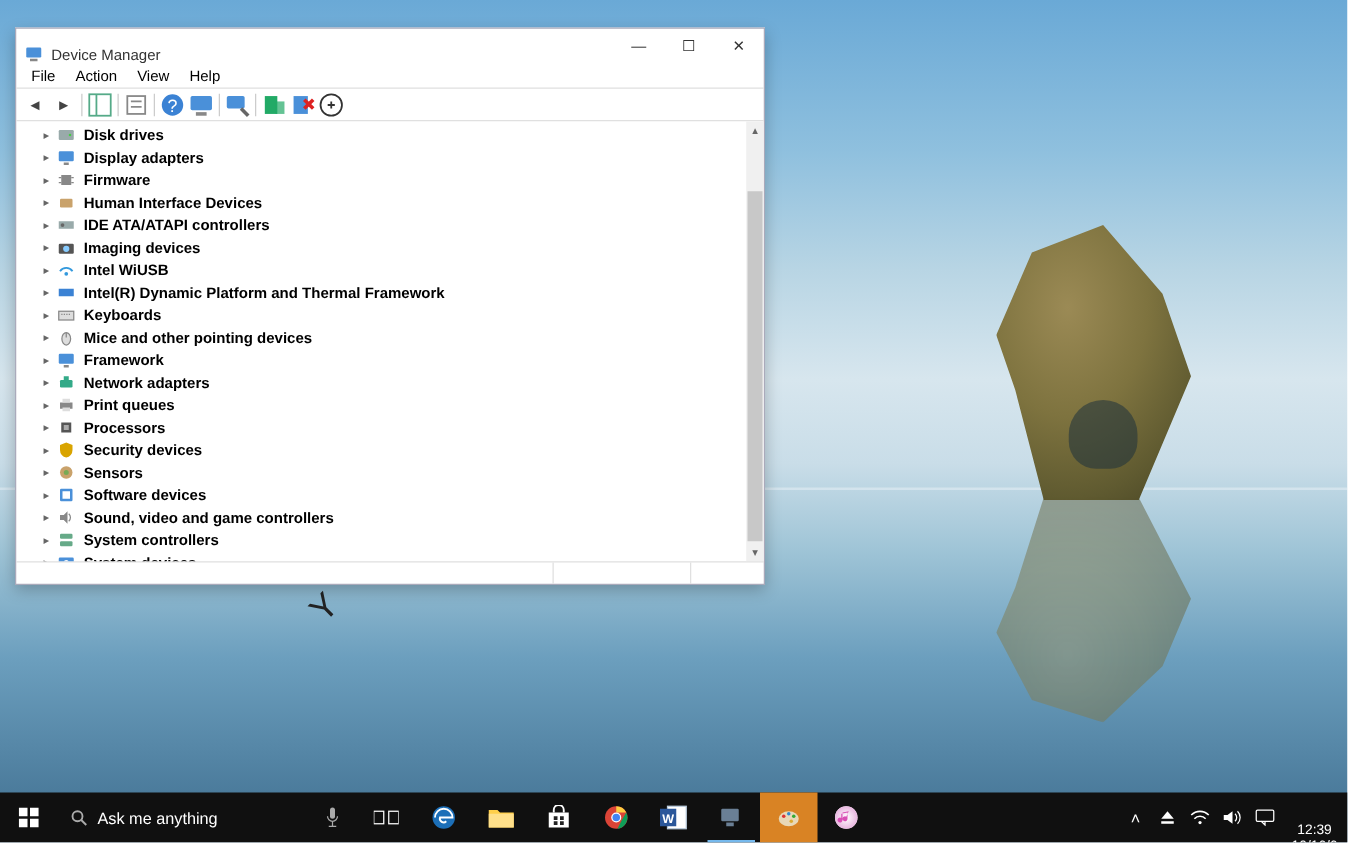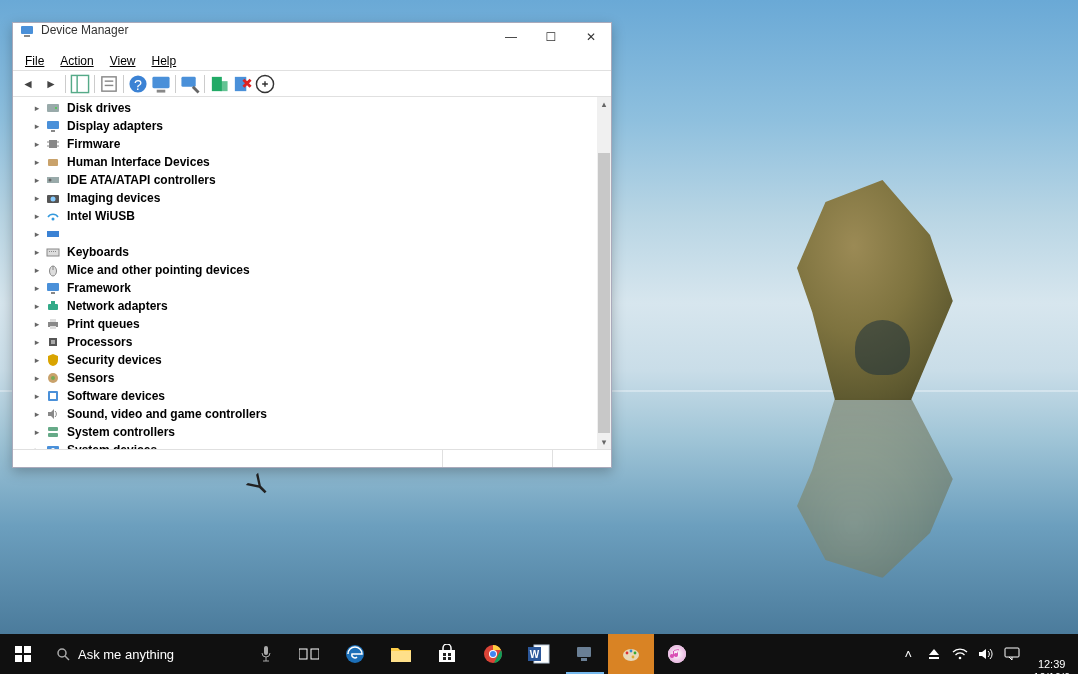--- a/index.html
+++ b/index.html
@@ -23,26 +23,26 @@
   clip-path: polygon(30% 100%,18% 60%,10% 40%,25% 10%,55% 0%,80% 25%,92% 55%,70% 100%);
 }
 .person { position:absolute; left:250px; top:470px; font-size:28px; color:#222; transform:rotate(-45deg);}
 
 
 .window {
   position:absolute; left:12px; top:22px; width:600px; height:446px;
   background:#fff; border:1px solid #aab; box-shadow:0 4px 12px rgba(0,0,0,.25);
   display:flex; flex-direction:column;
 }
-.titlebar { height:28px; display:flex; align-items:flex-start; padding:0 0 0 6px; font-size:12px; color:#333; }
+.titlebar { height:28px; display:flex; align-items:flex-end; padding:0 0 0 6px; font-size:12px; color:#333; }
 .titlebar .t-icon { width:16px; height:16px; margin-right:6px; display:inline-flex; align-items:center; justify-content:center;}
 .titlebar .spacer { flex:1;}
 .wbtn { width:40px; height:28px; display:flex; align-items:center; justify-content:center; font-size:12px; color:#333;}
 
-.menubar { height:20px; display:flex; align-items:flex-end; padding:0 4px; font-size:12px; border-bottom:1px solid #e0e0e0;text-decoration:underline;}
+.menubar { height:20px; display:flex; align-items:flex-end; padding:0 4px; font-size:12px; border-bottom:1px solid #e0e0e0;}
 .menubar span { padding:2px 8px;}
 .toolbar { height:26px; display:flex; align-items:center; gap:1px; padding:2px 4px; border-bottom:1px solid #e0e0e0;}
 .tbtn { width:22px; height:22px; border:1px solid transparent; display:flex; align-items:center; justify-content:center; font-size:12px; color:#444; border-radius:2px;}
 .tsep { width:1px; height:18px; background:#ccc; margin:0 2px;}
 
 .tree-wrap { flex:1; position:relative; overflow:hidden;}
 .tree { position:absolute; left:0; top:0; right:14px; bottom:0; overflow:hidden; font-size:12px; padding:2px 0;}
 .vscroll { position:absolute; right:0; top:0; bottom:0; width:14px; background:#f0f0f0;}
 .vthumb { position:absolute; right:1px; width:12px; background:#c8c8c8; border-radius:0;}
 .vs-arrow { position:absolute; left:0; width:14px; height:14px; display:flex; align-items:center; justify-content:center; font-size:9px; color:#666;}
@@ -239,20 +239,21 @@
             </span>
             <span class="label">Intel WiUSB</span>
           </div>
           <div class="node l1">
             <span class="expander">▸</span>
             <span class="dev-icon">
               <svg viewBox="0 0 14 14">
                 <rect x="1" y="4" width="12" height="6" fill="#3b82d4"></rect>
               </svg>
             </span>
+            <span class="label">Intel(R) Dynamic Platform and Thermal Framework</span>
           </div>
           <div class="node l1">
             <span class="expander">▸</span>
             <span class="dev-icon">
               <svg viewBox="0 0 14 14">
                 <rect x="1" y="4" width="12" height="7" fill="#ddd" stroke="#888"></rect>
                 <g fill="#888">
                   <rect x="3" y="6" width="1" height="1"></rect>
                   <rect x="5" y="6" width="1" height="1"></rect>
                   <rect x="7" y="6" width="1" height="1"></rect>

